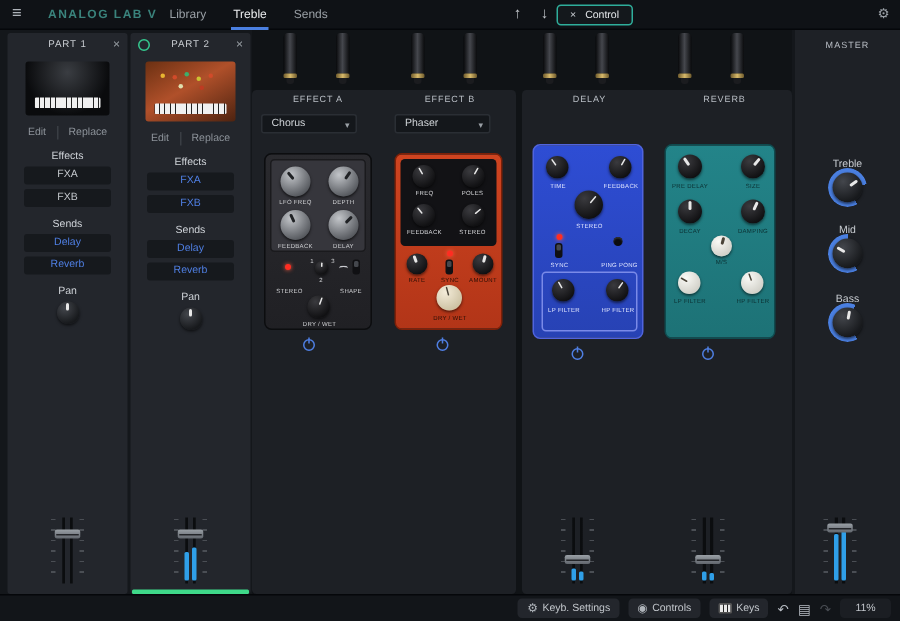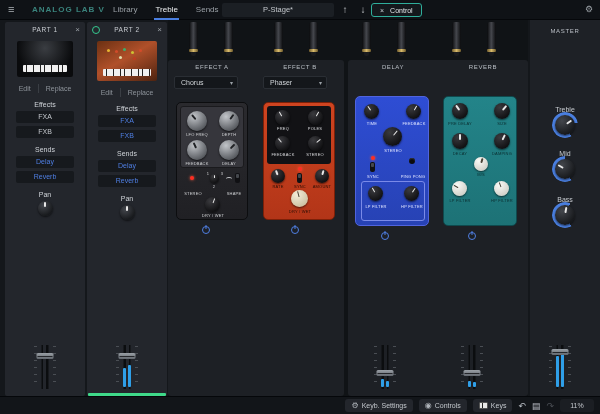--- a/index.html
+++ b/index.html
@@ -118,21 +118,20 @@
 <div id="app">
 
   <header class="topbar">
     <span class="menu-glyph">≡</span>
     <span class="logo">ANALOG LAB V</span>
     <nav class="tabs">
       <span class="tab">Library</span>
       <span class="tab active">Treble</span>
       <span class="tab">Sends</span>
     </nav>
-    <div class="preset-box">P-Stage*</div>
     <span class="arrow-btn" style="left:338px;">↑</span>
     <span class="arrow-btn" style="left:356px;">↓</span>
     <div class="control-btn">
       <span class="x">×</span>
       <span class="lbl">Control</span>
     </div>
     <span class="gear-glyph">⚙</span>
   </header>
 
   <section class="part-col" style="left:5px;">

